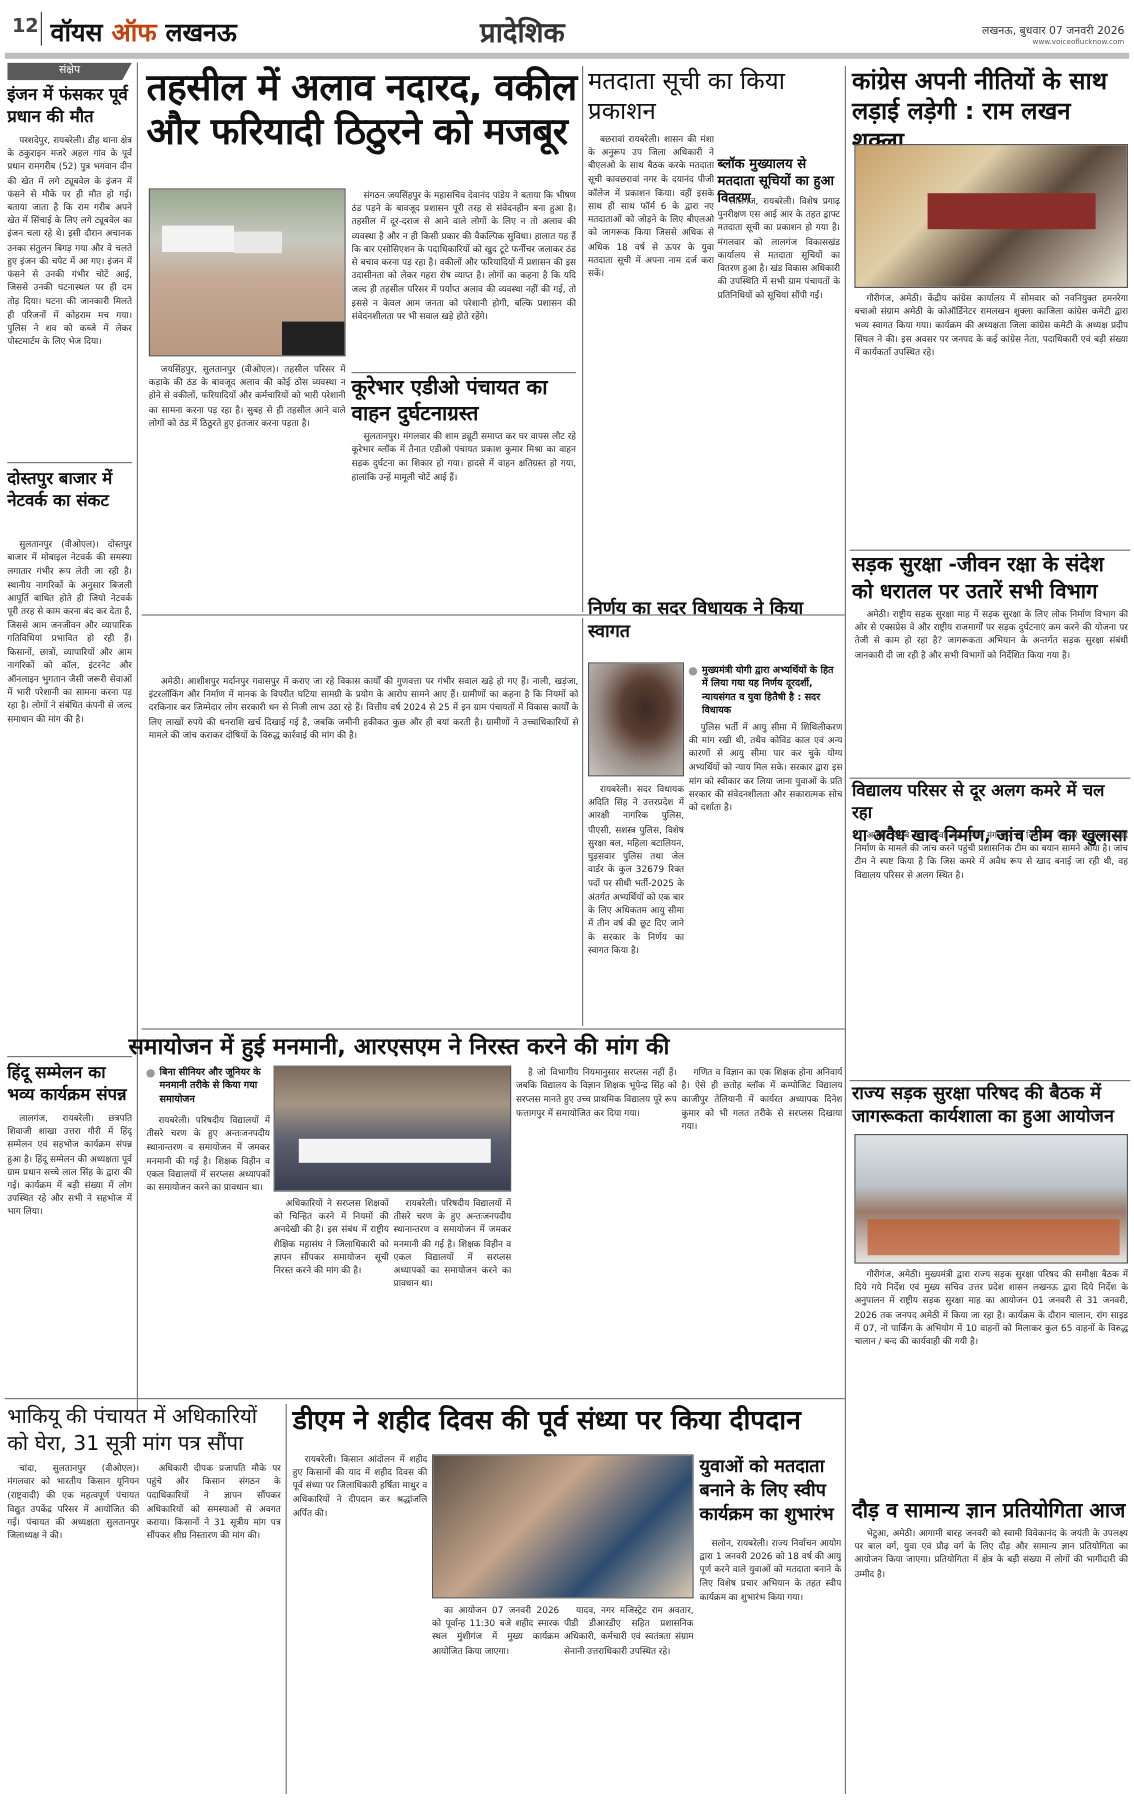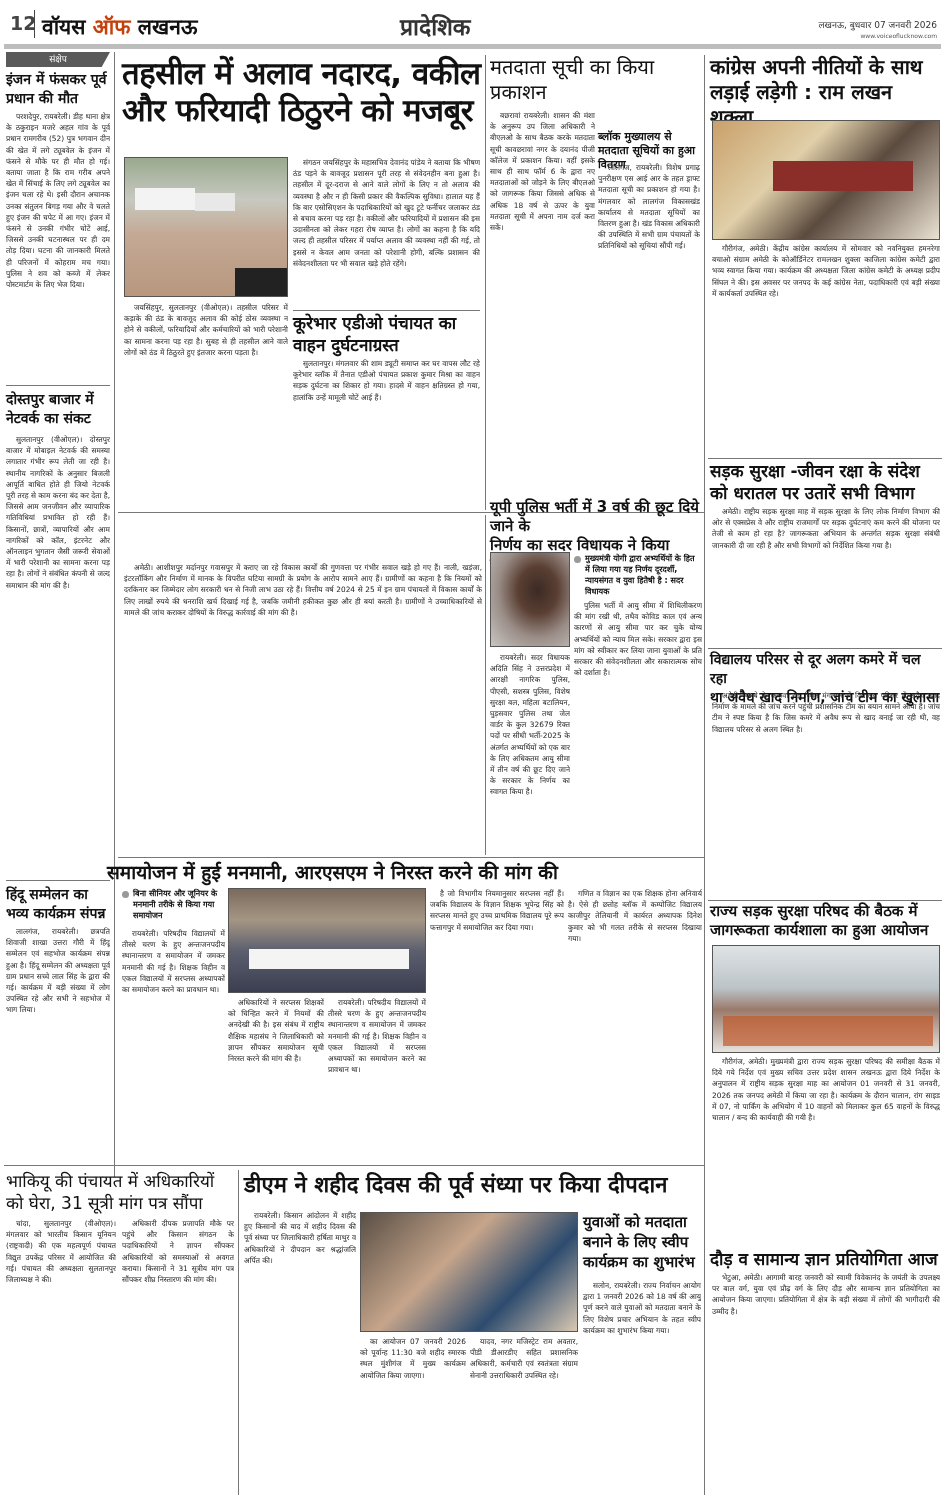--- a/index.html
+++ b/index.html
@@ -1,19 +1,19 @@
 <!DOCTYPE html>
 <html><head>
 <meta charset="utf-8">
 <style>
 *{box-sizing:border-box;margin:0;padding:0}
 body{width:945px;height:1500px;background:#fff;font-family:"DejaVu Sans",sans-serif;color:#111;overflow:hidden;position:relative}
 .abs{position:absolute}
 .masthead{left:0;top:0;width:945px;height:44px}
-.pgno{left:10px;top:12px;font-size:19px;font-weight:bold;color:#444}
+.pgno{left:10px;top:12px;font-size:16px;font-weight:bold;color:#444}
 .mast-sep{left:34px;top:10px;width:1px;height:28px;background:#444}
 .paper{left:42px;top:12px;font-size:21px;font-weight:bold;letter-spacing:0}
 .paper .gray{color:#c2410c}
 .section{left:400px;top:10px;font-size:23px;font-weight:bold;color:#333}
 .dateline{right:8px;top:18px;font-size:9px;color:#333}
 .url{right:8px;top:32px;font-size:6px;color:#555}
 .rule{left:4px;top:44px;width:937px;height:5px;background:#bdbdbd}
 .vline{width:1px;background:#777}
 .hline{height:1px;background:#777}
 .tag{left:6px;top:52px;width:104px;height:15px;background:#5a5a5a;color:#fff;font-size:9px;text-align:center;line-height:15px;clip-path:polygon(0 0,100% 0,92% 100%,0 100%)}
@@ -58,21 +58,21 @@
 
 <div class="abs" style="left:6px;top:70px;width:104px">
   <div class="h-s">इंजन में फंसकर पूर्व प्रधान की मौत</div>
   <div class="body" style="height:278px;margin-top:3px">
       <p>परशदेपुर, रायबरेली। डीह थाना क्षेत्र के ठकुराइन मजरे अहल गांव के पूर्व प्रधान रामगरीब (52) पुत्र भगवान दीन की खेत में लगे ट्यूबवेल के इंजन में फंसने से मौके पर ही मौत हो गई। बताया जाता है कि राम गरीब अपने खेत में सिंचाई के लिए लगे ट्यूबवेल का इंजन चला रहे थे। इसी दौरान अचानक उनका संतुलन बिगड़ गया और वे चलते हुए इंजन की चपेट में आ गए। इंजन में फंसने से उनकी गंभीर चोटें आई, जिससे उनकी घटनास्थल पर ही दम तोड़ दिया। घटना की जानकारी मिलते ही परिजनों में कोहराम मच गया। पुलिस ने शव को कब्जे में लेकर पोस्टमार्टम के लिए भेज दिया।</p>
     </div>
 </div>
 <div class="abs hline" style="left:6px;top:385px;width:104px"></div>
 <div class="abs" style="left:6px;top:390px;width:104px">
   <div class="h-s">दोस्तपुर बाजार में नेटवर्क का संकट</div>
-  <div class="body" style="height:455px;margin-top:6px">
+  <div class="body" style="height:455px;margin-top:20px">
       <p>सुलतानपुर (वीओएल)। दोस्तपुर बाजार में मोबाइल नेटवर्क की समस्या लगातार गंभीर रूप लेती जा रही है। स्थानीय नागरिकों के अनुसार बिजली आपूर्ति बाधित होते ही जियो नेटवर्क पूरी तरह से काम करना बंद कर देता है, जिससे आम जनजीवन और व्यापारिक गतिविधियां प्रभावित हो रही हैं। किसानों, छात्रों, व्यापारियों और आम नागरिकों को कॉल, इंटरनेट और ऑनलाइन भुगतान जैसी जरूरी सेवाओं में भारी परेशानी का सामना करना पड़ रहा है। लोगों ने संबंधित कंपनी से जल्द समाधान की मांग की है।</p>
     </div>
 </div>
 <div class="abs hline" style="left:6px;top:880px;width:104px"></div>
 <div class="abs" style="left:6px;top:885px;width:104px">
   <div class="h-s">हिंदू सम्मेलन का भव्य कार्यक्रम संपन्न</div>
   <div class="body" style="height:245px;margin-top:3px">
       <p>लालगंज, रायबरेली। छत्रपति शिवाजी शाखा उत्तरा गौरी में हिंदू सम्मेलन एवं सहभोज कार्यक्रम संपन्न हुआ है। हिंदू सम्मेलन की अध्यक्षता पूर्व ग्राम प्रधान सच्चे लाल सिंह के द्वारा की गई। कार्यक्रम में बड़ी संख्या में लोग उपस्थित रहे और सभी ने सहभोज में भाग लिया।</p>
     </div>
 </div>
@@ -146,21 +146,20 @@
 <div class="abs" style="left:122px;top:515px;width:360px">
 </div>
 <div class="abs body" style="left:124px;top:562px;width:358px;height:290px;column-count:1">
     <p>अमेठी। आशीशपुर मर्दानपुर गवासपुर में कराए जा रहे विकास कार्यों की गुणवत्ता पर गंभीर सवाल खड़े हो गए हैं। नाली, खड़ंजा, इंटरलॉकिंग और निर्माण में मानक के विपरीत घटिया सामग्री के प्रयोग के आरोप सामने आए हैं। ग्रामीणों का कहना है कि नियमों को दरकिनार कर जिम्मेदार लोग सरकारी धन से निजी लाभ उठा रहे हैं। वित्तीय वर्ष 2024 से 25 में इन ग्राम पंचायतों में विकास कार्यों के लिए लाखों रुपये की धनराशि खर्च दिखाई गई है, जबकि जमीनी हकीकत कुछ और ही बयां करती है। ग्रामीणों ने उच्चाधिकारियों से मामले की जांच कराकर दोषियों के विरुद्ध कार्रवाई की मांग की है।</p>
   </div>
 
 <div class="abs vline" style="left:485px;top:515px;height:340px"></div>
 
 <div class="abs" style="left:490px;top:513px;width:214px;left:486px"></div>
 <div class="abs" style="left:490px;top:498px;width:214px">
-  <div class="h-s" style="font-size:15px">यूपी पुलिस भर्ती में 3 वर्ष की छूट दिये जाने के</div>
   <div class="h-s" style="font-size:15px">निर्णय का सदर विधायक ने किया स्वागत</div>
 </div>
 <div class="abs photo ph-woman" style="left:490px;top:552px;width:80px;height:95px"></div>
 <div class="abs caption-bullet" style="left:574px;top:553px;width:128px">
   <span class="dot"></span>
   <span class="h-xs" style="font-size:8px;line-height:11px">मुख्यमंत्री योगी द्वारा अभ्यर्थियों के हित में लिया गया यह निर्णय दूरदर्शी, न्यायसंगत व युवा हितैषी है : सदर विधायक</span>
 </div>
 <div class="abs body" style="left:574px;top:600px;width:128px;height:250px">
     <p>पुलिस भर्ती में आयु सीमा में शिथिलीकरण की मांग रखी थी, तथैव कोविड काल एवं अन्य कारणों से आयु सीमा पार कर चुके योग्य अभ्यर्थियों को न्याय मिल सके। सरकार द्वारा इस मांग को स्वीकार कर लिया जाना युवाओं के प्रति सरकार की संवेदनशीलता और सकारात्मक सोच को दर्शाता है।</p>
   </div>

